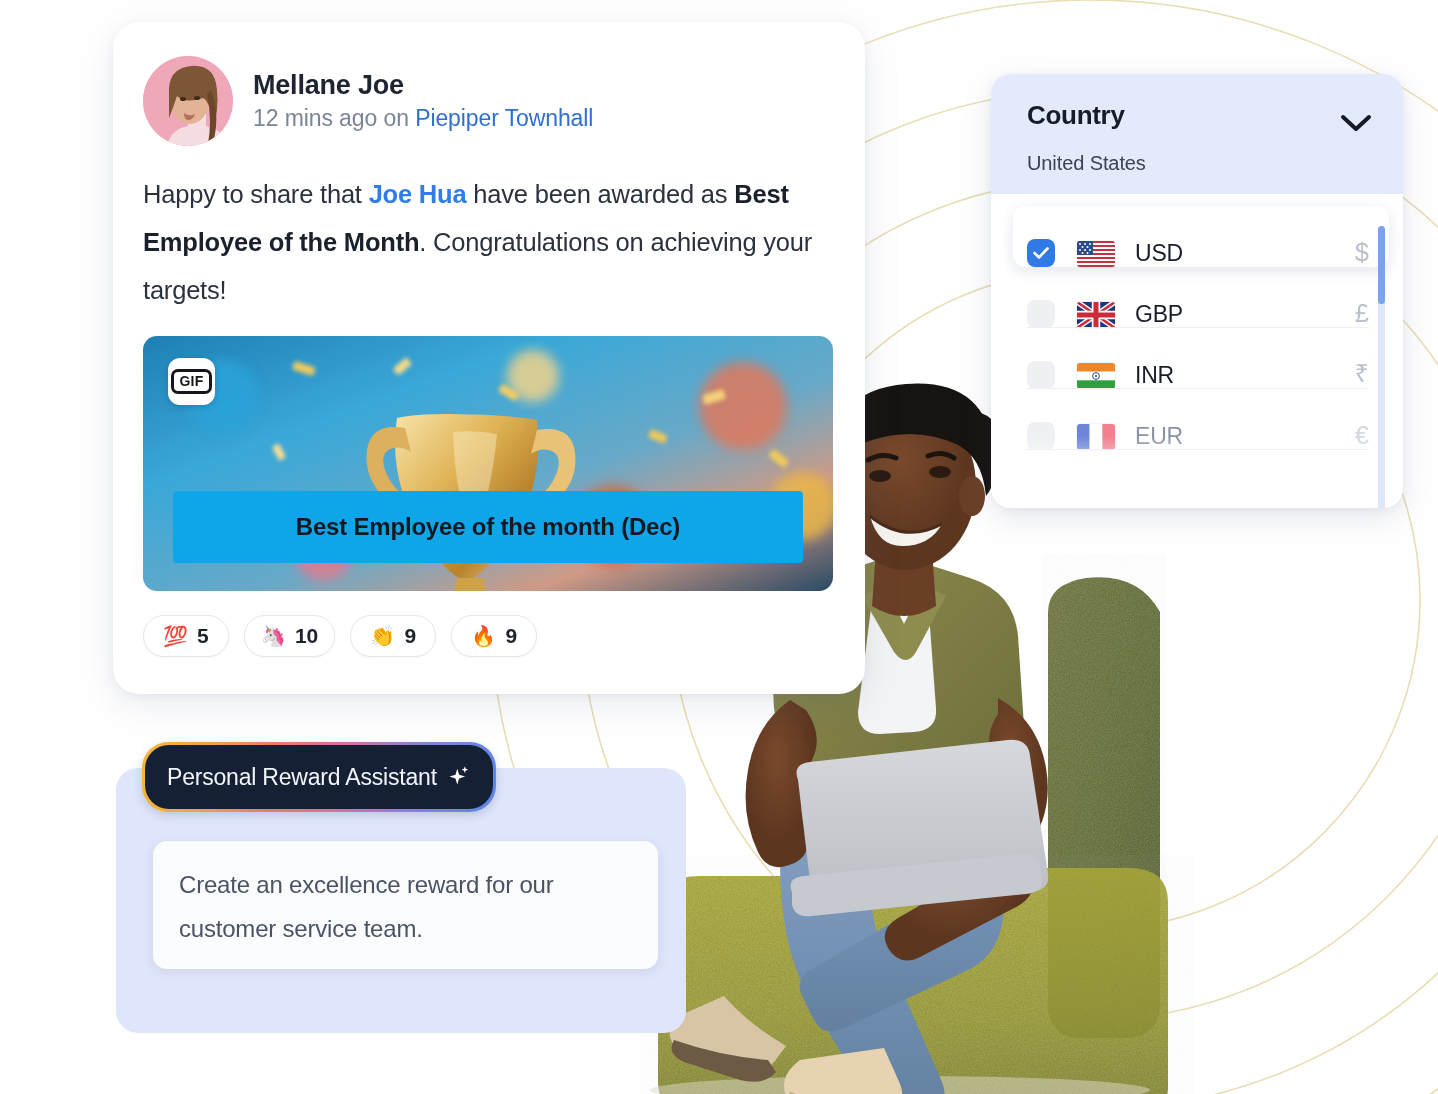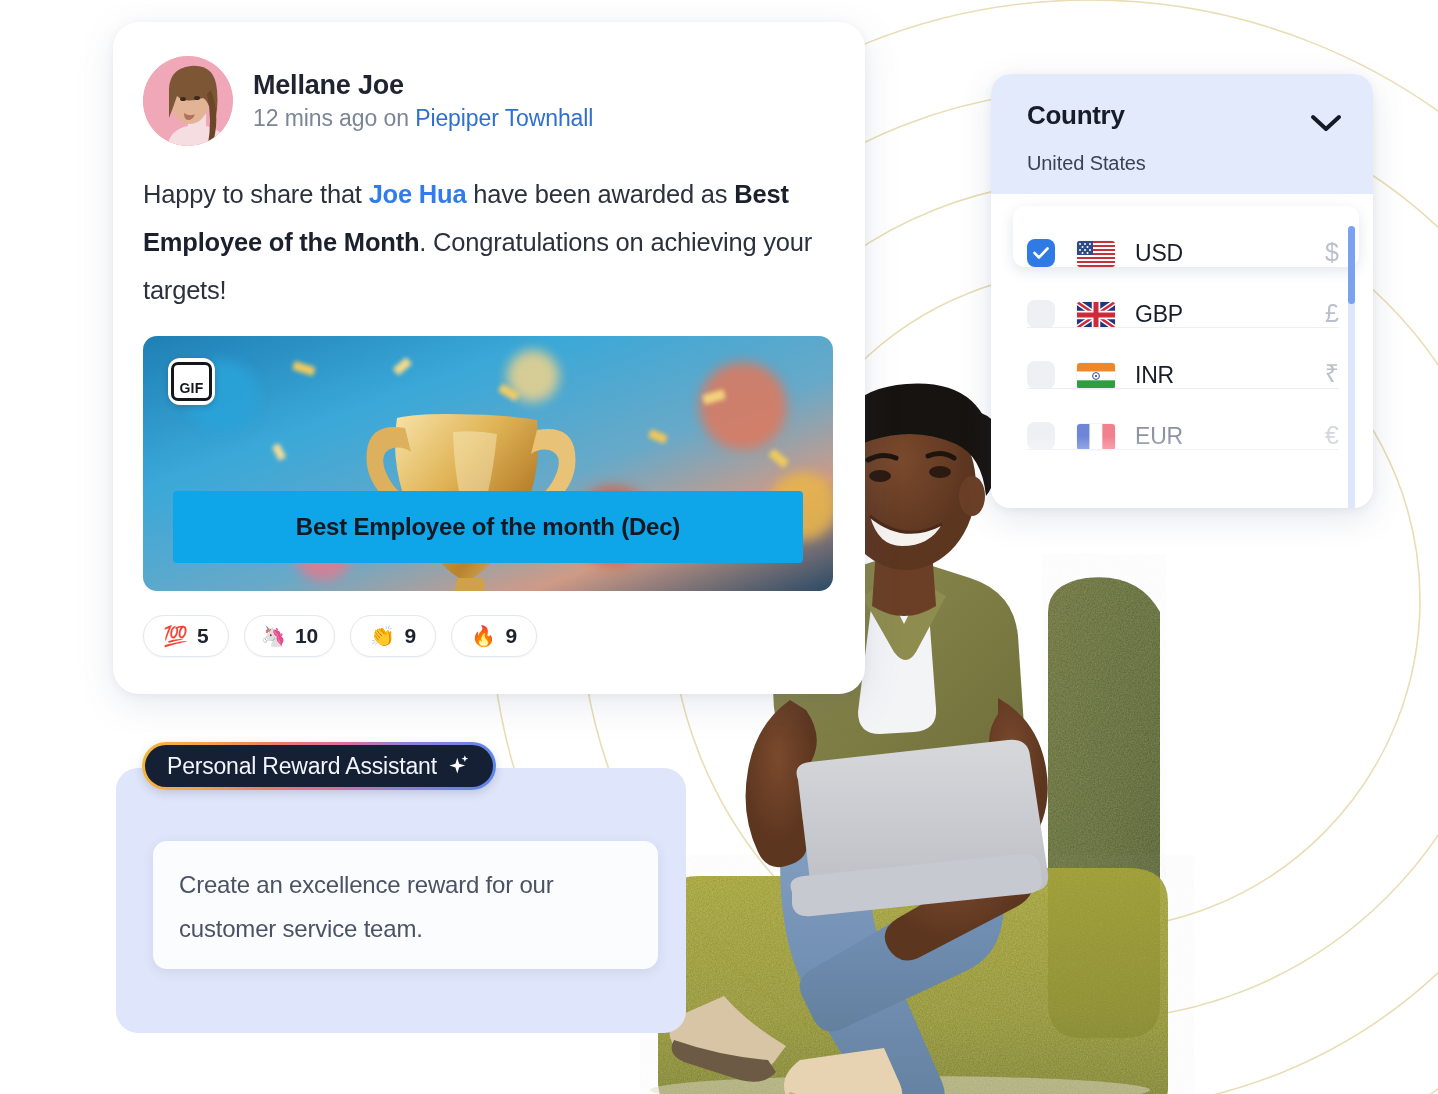--- a/index.html
+++ b/index.html
@@ -73,21 +73,21 @@
     background: #ffffff;
     border-radius: 12px;
     display: flex; align-items: center; justify-content: center;
     box-shadow: 0 2px 6px rgba(0,0,0,.18);
     z-index: 3;
   }
   .gif-badge .gif-inner {
     border: 3px solid #14161c;
     border-radius: 7px;
     font-size: 14px; font-weight: 700; color: #14161c;
-    padding: 16px 5px 3px 5px;
+    padding: 2px 5px 3px 5px;
     line-height: 1;
     letter-spacing: .3px;
   }
   .media-caption {
     position: absolute; left: 30px; bottom: 28px;
     width: 630px; height: 72px;
     background: #0ea5e9;
     border-radius: 4px;
     display: flex; align-items: center; justify-content: center;
     font-size: 24px; font-weight: 700; color: #141820;
@@ -115,21 +115,21 @@
     position: absolute;
     left: 116px; top: 768px;
     width: 570px; height: 265px;
     background: #dfe5fa;
     border-radius: 22px;
     z-index: 8;
   }
   .assistant-badge {
     position: absolute;
     left: 142px; top: 742px;
-    height: 48px;
+    height: 70px;
     padding: 3px;
     border-radius: 26px;
     background: linear-gradient(100deg, #f2b93c 0%, #f0a24b 18%, #e87a6a 38%, #d96ea0 56%, #8f7fd6 74%, #5a87e8 100%);
     z-index: 12;
     box-shadow: 0 3px 10px rgba(40,50,90,.18);
   }
   .assistant-badge-inner {
     height: 100%;
     border-radius: 24px;
     background: #152035;
@@ -152,21 +152,21 @@
     z-index: 11;
   }
   .prompt-text {
     font-size: 24px; line-height: 44px; color: #4a5364; letter-spacing: -.2px;
   }
 
   
   .country-card {
     position: absolute;
     left: 991px; top: 74px;
-    width: 382px; height: 434px;
+    width: 412px; height: 434px;
     background: #ffffff;
     border-radius: 20px;
     box-shadow: 0 10px 34px rgba(70,85,130,.14), 0 2px 8px rgba(70,85,130,.07);
     overflow: hidden;
     z-index: 14;
   }
   .country-header {
     height: 120px;
     background: #e3eafc;
     padding: 26px 30px 0 36px;

